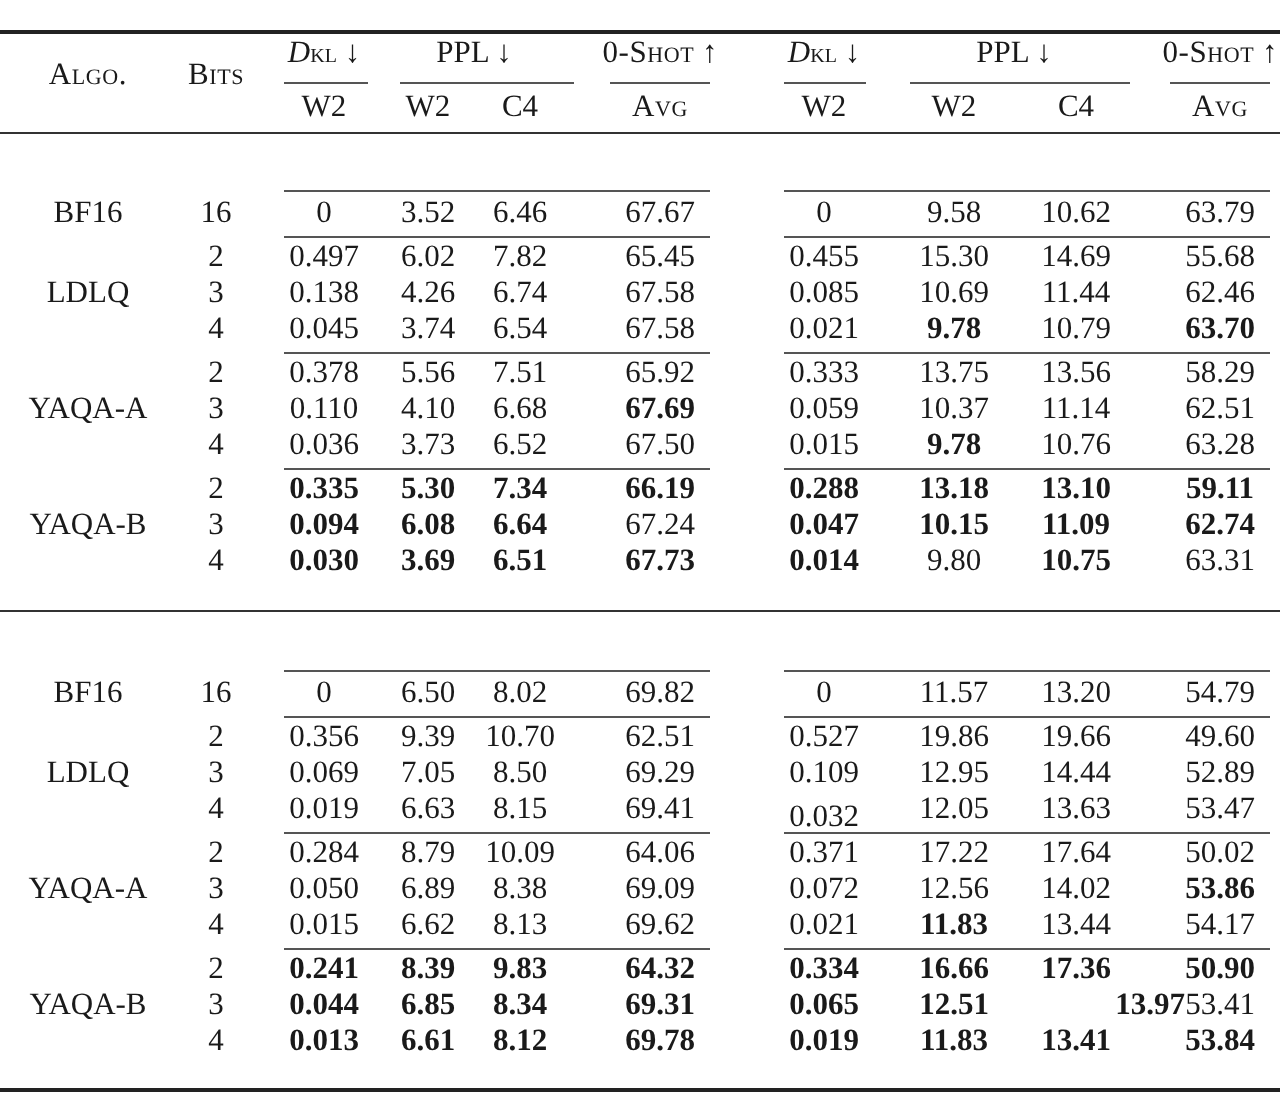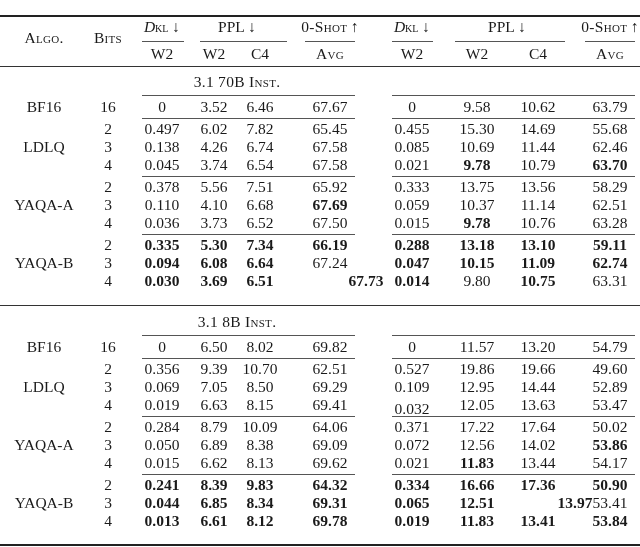--- a/index.html
+++ b/index.html
@@ -36,21 +36,20 @@
     <div class="cmid" style="top: 41px; left: 585px; width: 50px; right: auto;"></div>
     <div class="txt " style="left: 162px; top: 45px;">W2</div>
     <div class="txt " style="left: 214px; top: 45px;">W2</div>
     <div class="txt " style="left: 260px; top: 45px;">C4</div>
     <div class="txt sc" style="left: 330px; top: 45px;">Avg</div>
     <div class="txt " style="left: 412px; top: 45px;">W2</div>
     <div class="txt " style="left: 477px; top: 45px;">W2</div>
     <div class="txt " style="left: 538px; top: 45px;">C4</div>
     <div class="txt sc" style="left: 610px; top: 45px;">Avg</div>
     <div class="hline thin" style="top: 66px;"></div>
-    <div class="txt sc" style="left: 237px; top: 73px;">3.1 70B Inst.</div>
     <div class="cmid" style="top: 95px; left: 142px; width: 213px; right: auto;"></div>
     <div class="cmid" style="top: 95px; left: 392px; width: 243px; right: auto;"></div>
     <div class="txt " style="left: 44px; top: 98px;">BF16</div>
     <div class="txt " style="left: 108px; top: 98px;">16</div>
     <div class="txt " style="left: 162px; top: 98px;">0</div>
     <div class="txt " style="left: 214px; top: 98px;">3.52</div>
     <div class="txt " style="left: 260px; top: 98px;">6.46</div>
     <div class="txt " style="left: 330px; top: 98px;">67.67</div>
     <div class="txt " style="left: 412px; top: 98px;">0</div>
     <div class="txt " style="left: 477px; top: 98px;">9.58</div>
@@ -134,27 +133,26 @@
     <div class="txt b" style="left: 260px; top: 254px;">6.64</div>
     <div class="txt " style="left: 330px; top: 254px;">67.24</div>
     <div class="txt b" style="left: 412px; top: 254px;">0.047</div>
     <div class="txt b" style="left: 477px; top: 254px;">10.15</div>
     <div class="txt b" style="left: 538px; top: 254px;">11.09</div>
     <div class="txt b" style="left: 610px; top: 254px;">62.74</div>
     <div class="txt " style="left: 108px; top: 272px;">4</div>
     <div class="txt b" style="left: 162px; top: 272px;">0.030</div>
     <div class="txt b" style="left: 214px; top: 272px;">3.69</div>
     <div class="txt b" style="left: 260px; top: 272px;">6.51</div>
-    <div class="txt b" style="left: 330px; top: 272px; margin-left: 36px;">67.73</div>
+    <div class="txt b" style="left: 330px; top: 272px;">67.73</div>
     <div class="txt b" style="left: 412px; top: 272px;">0.014</div>
     <div class="txt " style="left: 477px; top: 272px;">9.80</div>
     <div class="txt b" style="left: 538px; top: 272px;">10.75</div>
     <div class="txt " style="left: 610px; top: 272px;">63.31</div>
     <div class="hline thin" style="top: 305px;"></div>
-    <div class="txt sc" style="left: 237px; top: 313px;">3.1 8B Inst.</div>
     <div class="cmid" style="top: 335px; left: 142px; width: 213px; right: auto;"></div>
     <div class="cmid" style="top: 335px; left: 392px; width: 243px; right: auto;"></div>
     <div class="txt " style="left: 44px; top: 338px;">BF16</div>
     <div class="txt " style="left: 108px; top: 338px;">16</div>
     <div class="txt " style="left: 162px; top: 338px;">0</div>
     <div class="txt " style="left: 214px; top: 338px;">6.50</div>
     <div class="txt " style="left: 260px; top: 338px;">8.02</div>
     <div class="txt " style="left: 330px; top: 338px;">69.82</div>
     <div class="txt " style="left: 412px; top: 338px;">0</div>
     <div class="txt " style="left: 477px; top: 338px;">11.57</div>

